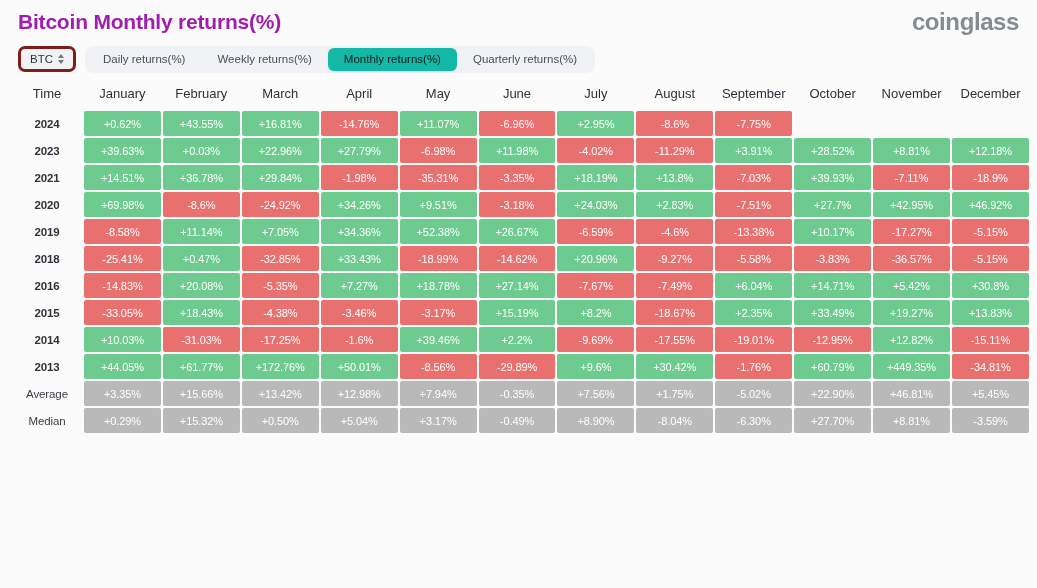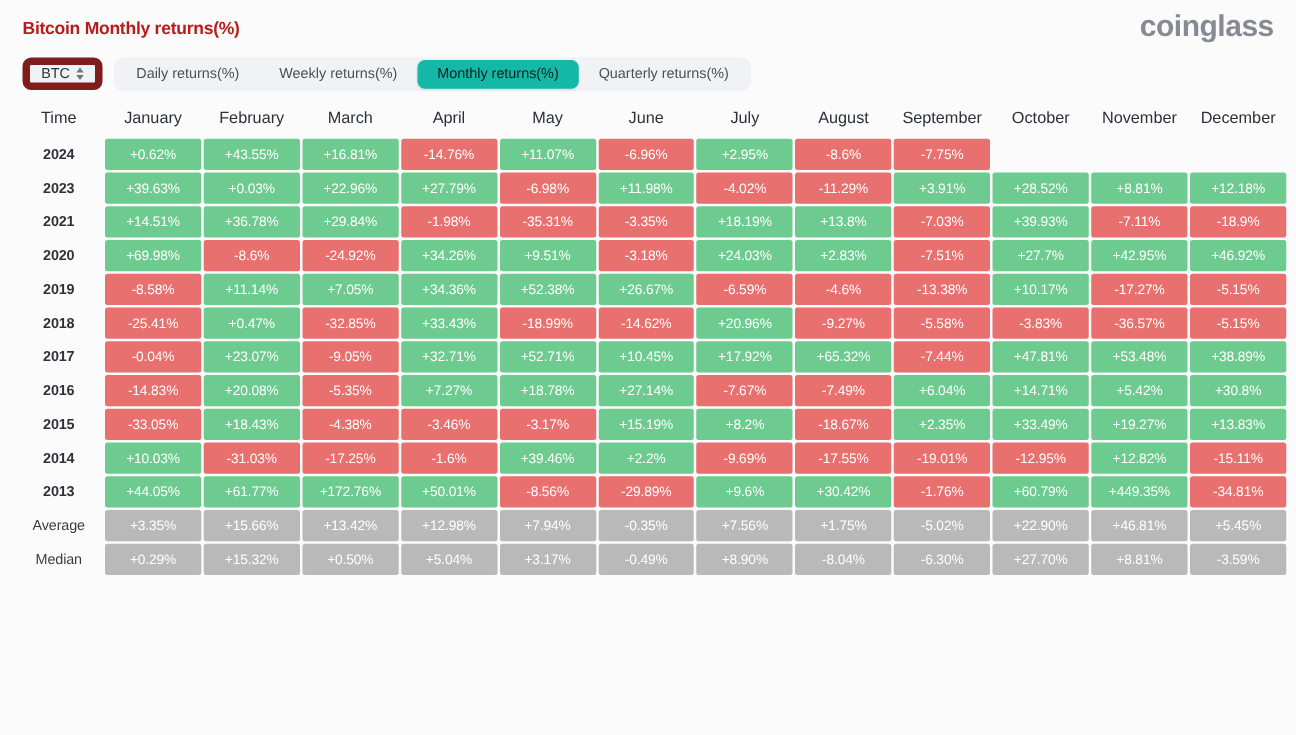--- a/index.html
+++ b/index.html
@@ -26,24 +26,24 @@
 
   
   .header {
     height: 44px;
     display: flex;
     align-items: center;
     justify-content: space-between;
     padding: 0 10px 0 10px;
   }
   .title {
-    font-size: 14px;
+    font-size: 21px;
     font-weight: bold;
     letter-spacing: -0.2px;
-    color: #b91c1c;
+    color: #a21caf;
   }
   .brand {
     font-size: 24px;
     font-weight: bold;
     letter-spacing: -0.4px;
     color: #868b93;
   }
 
   
   .tabrow {
@@ -53,21 +53,21 @@
     height: 30px;
     margin-bottom: 4px;
   }
   .coin-select {
     display: inline-flex;
     align-items: center;
     gap: 5px;
     height: 26px;
     padding: 0 9px;
     background: #f1f2f5;
-    border: 6px solid #7f1d1d;
+    border: 3px solid #7f1d1d;
     border-radius: 7px;
     font-size: 11.5px;
     color: #30333a;
     box-sizing: border-box;
     margin-right: 9px;
   }
   .updown {
     display: inline-flex;
     flex-direction: column;
     line-height: 0;
@@ -304,35 +304,20 @@
             <td class="neg">-18.99%</td>
             <td class="neg">-14.62%</td>
             <td class="pos">+20.96%</td>
             <td class="neg">-9.27%</td>
             <td class="neg">-5.58%</td>
             <td class="neg">-3.83%</td>
             <td class="neg">-36.57%</td>
             <td class="neg">-5.15%</td>
           </tr>
           <tr class="">
-            <td class="rowlabel">2017</td>
-            <td class="neg">-0.04%</td>
-            <td class="pos">+23.07%</td>
-            <td class="neg">-9.05%</td>
-            <td class="pos">+32.71%</td>
-            <td class="pos">+52.71%</td>
-            <td class="pos">+10.45%</td>
-            <td class="pos">+17.92%</td>
-            <td class="pos">+65.32%</td>
-            <td class="neg">-7.44%</td>
-            <td class="pos">+47.81%</td>
-            <td class="pos">+53.48%</td>
-            <td class="pos">+38.89%</td>
-          </tr>
-          <tr class="">
             <td class="rowlabel">2016</td>
             <td class="neg">-14.83%</td>
             <td class="pos">+20.08%</td>
             <td class="neg">-5.35%</td>
             <td class="pos">+7.27%</td>
             <td class="pos">+18.78%</td>
             <td class="pos">+27.14%</td>
             <td class="neg">-7.67%</td>
             <td class="neg">-7.49%</td>
             <td class="pos">+6.04%</td>

